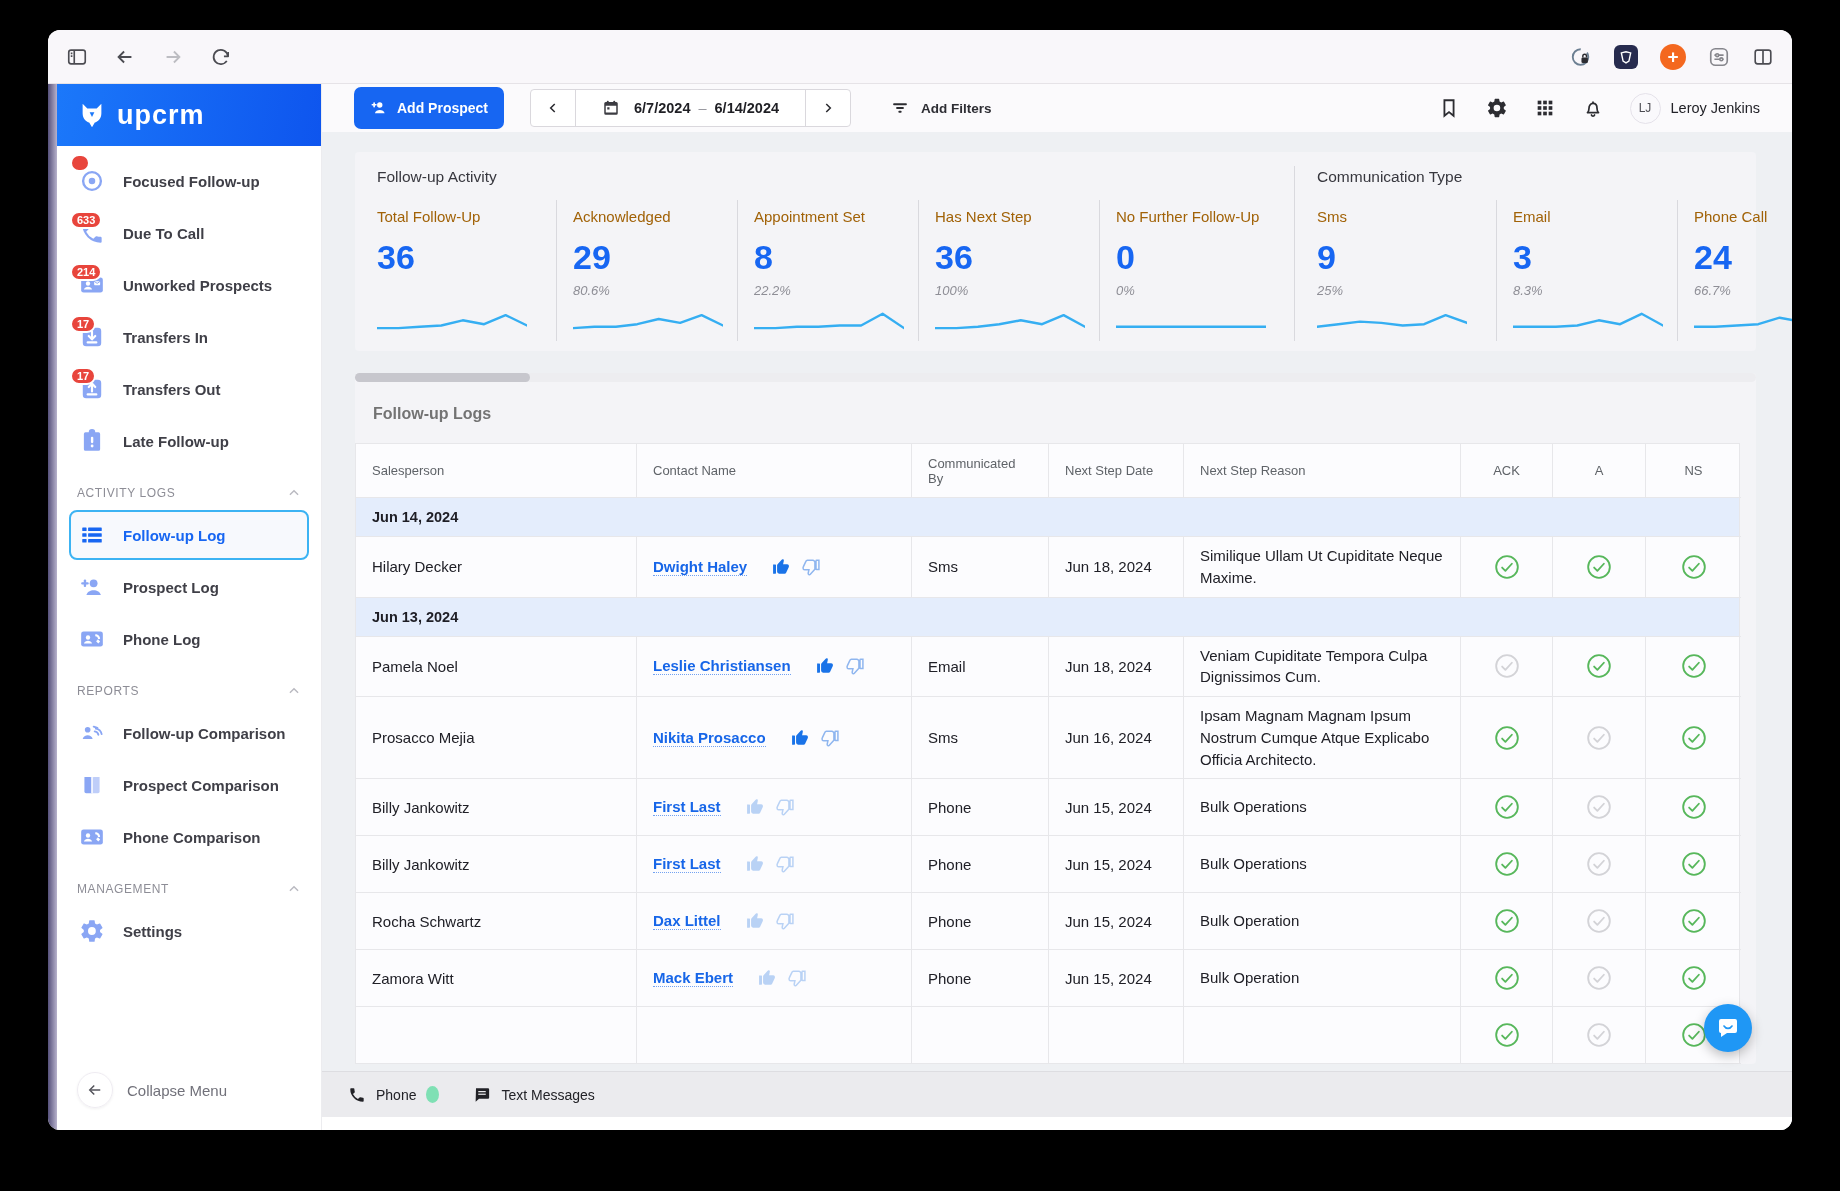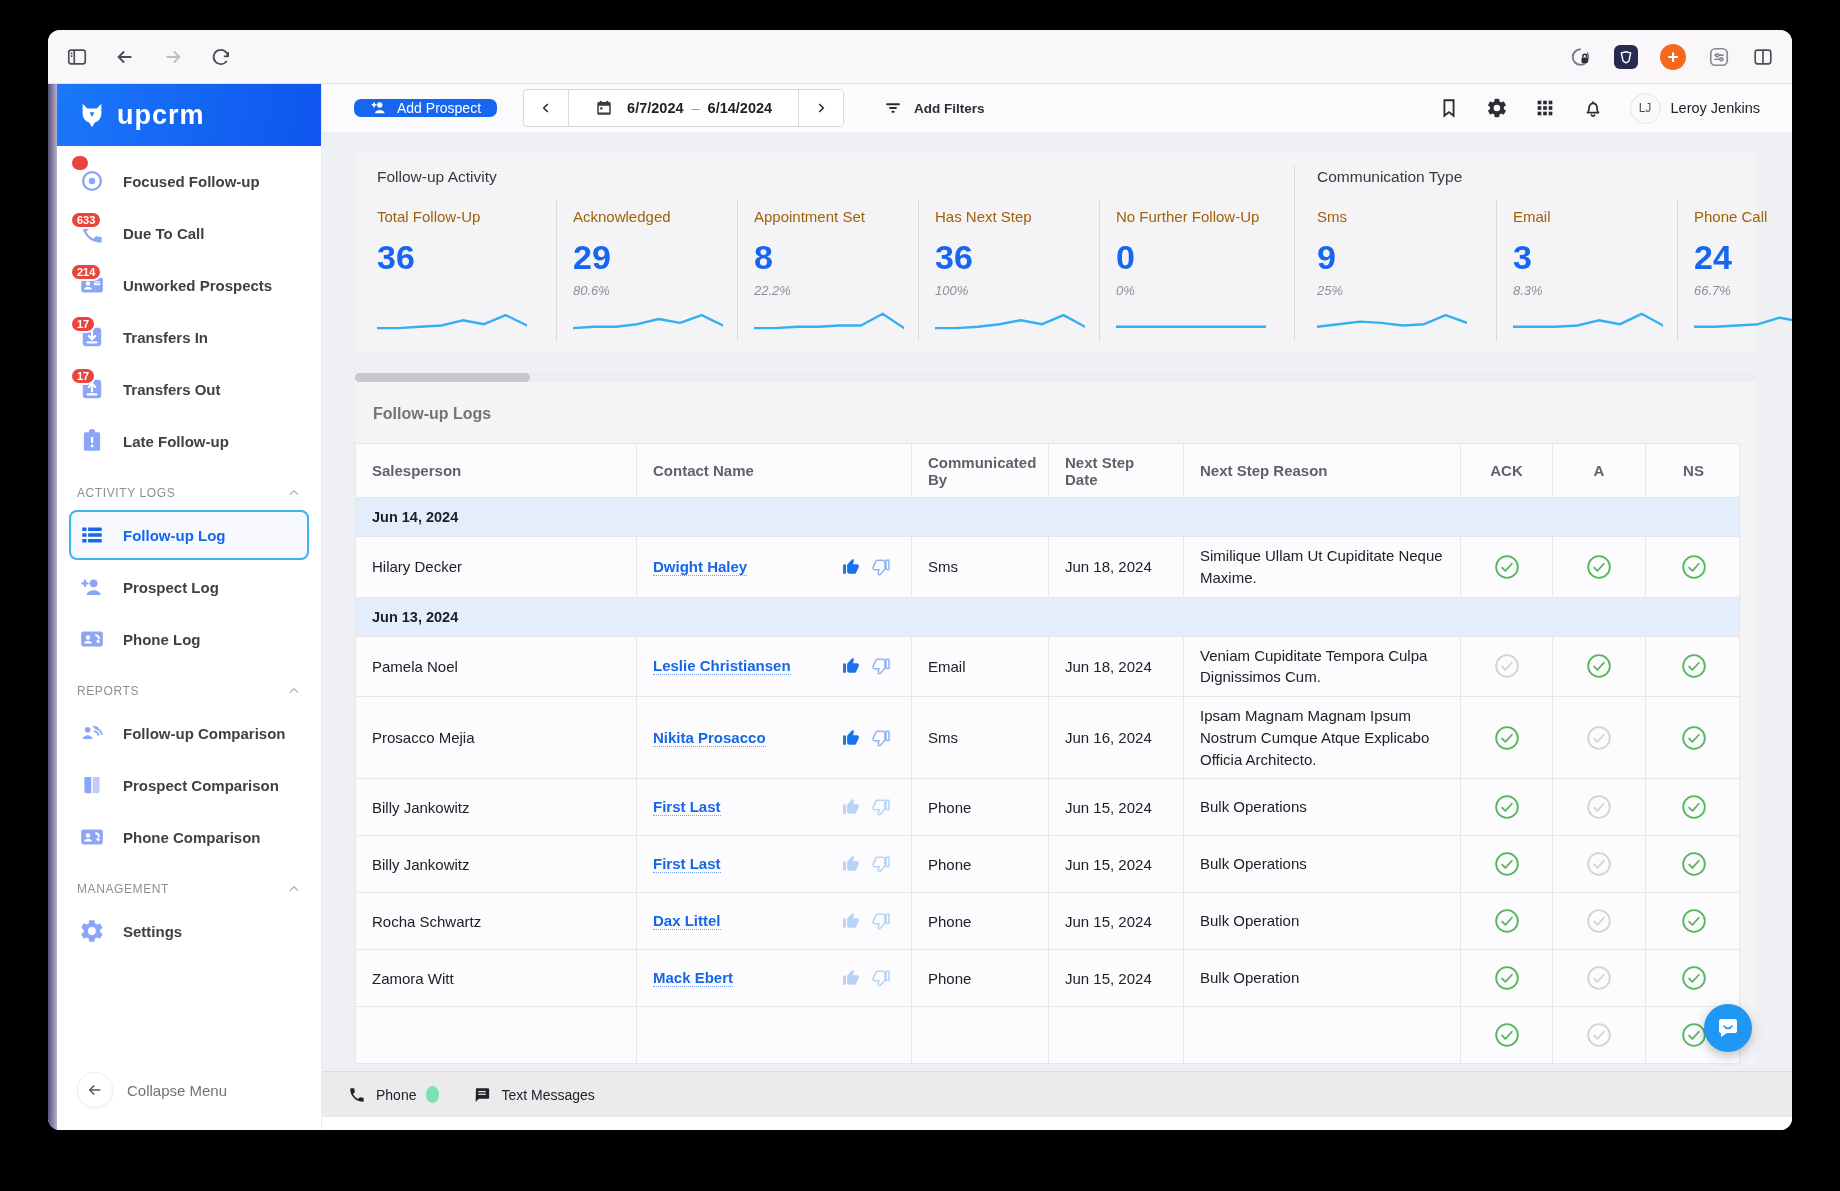--- a/index.html
+++ b/index.html
@@ -58,23 +58,23 @@
   .collapse-circle { width:36px; height:36px; border-radius:50%; border:1px solid #efecf2;
                      display:flex; align-items:center; justify-content:center; color:#55555c;
                      box-shadow:0 1px 3px rgba(0,0,0,.06); }
   .collapse-circle svg { width:18px; height:18px; }
   .collapse-lbl { font-size:15px; color:#71717a; }
 
   
   .main { flex:1; display:flex; flex-direction:column; min-width:0; background:#eef0f3; }
   .app-header { height:48px; background:#fbfafc; display:flex; align-items:center;
                 padding:0 32px; gap:26px; flex:none; }
-  .btn-add { background:#1766f2; color:#fff; border:none; border-radius:7px; height:18px;
+  .btn-add { background:#1766f2; color:#fff; border:none; border-radius:7px; height:42px;
              display:flex; align-items:center; gap:9px; padding:0 16px; font-size:14px;
-             font-weight:400; cursor:pointer; font-family:inherit; }
+             font-weight:700; cursor:pointer; font-family:inherit; }
   .btn-add svg { width:18px; height:18px; }
   .datenav { display:flex; align-items:stretch; background:#fff; border:1px solid #dad8dd;
              border-radius:4px; height:38px; overflow:hidden; }
   .datenav .seg { display:flex; align-items:center; }
   .datenav .arrow { width:44px; justify-content:center; cursor:pointer; color:#2c2c31; }
   .datenav .arrow svg { width:14px; height:14px; }
   .datenav .mid { border-left:1px solid #dad8dd; border-right:1px solid #dad8dd;
                   padding:0 26px; gap:14px; }
   .datenav .cal { width:18px; height:18px; color:#3c3c42; }
   .datenav .cal svg { width:100%; height:100%; }
@@ -116,26 +116,26 @@
   .logs-scrollthumb { position:absolute; top:0; left:0; width:175px; height:9px; background:#c7c7cd;
                       border-radius:5px; cursor:grab; }
   .logs-title { font-size:16px; color:#737373; padding:22px 0 20px 18px; }
   .table { width:1385px; background:#fcfcfe; border:1px solid #e7e7ea; border-bottom:none; }
   .trow { display:grid; grid-template-columns:281px 275px 137px 135px 277px 92px 93px 95px; }
   .trow.head { height:54px; background:#fcfcfe; }
   .tcell { border-right:1px solid #e7e7ea; border-bottom:1px solid #e7e7ea;
            display:flex; align-items:center; padding:8px 16px; font-size:15px; color:#202027;
            min-height:57px; }
   .tcell:last-child { border-right:none; }
-  .trow.head .tcell { font-size:15px; color:#5f6368; font-weight:700; min-height:54px; }
+  .trow.head .tcell { font-size:13px; color:#5f6368; font-weight:400; min-height:54px; }
   .tcell.ctr { justify-content:center; }
   .trow.group { background:#e4edfc; }
   .trow.group .gcell { grid-column:1 / -1; padding:11px 16px; font-size:14.5px; font-weight:700;
                        color:#1e1e25; border-bottom:1px solid #e7e7ea; }
-  .contact-cell { justify-content:space-between; gap:24px; }
+  .contact-cell { gap:24px; }
   .clink { color:#1766e8; font-weight:700; text-decoration:none; border-bottom:1.5px dotted rgba(23,102,232,.6);
            cursor:pointer; white-space:nowrap; }
   .thumbs { display:flex; gap:10px; align-items:center; padding-right:4px; }
   .thumb { width:20px; height:20px; cursor:pointer; }
   .thumb svg { width:100%; height:100%; }
   .t-up-on   { color:#1a73e8; }
   .t-down-on { color:#8fb6ef; }
   .t-up-off  { color:#b9d2f5; }
   .t-down-off{ color:#b9d2f5; }
   .chk { width:26px; height:26px; }

